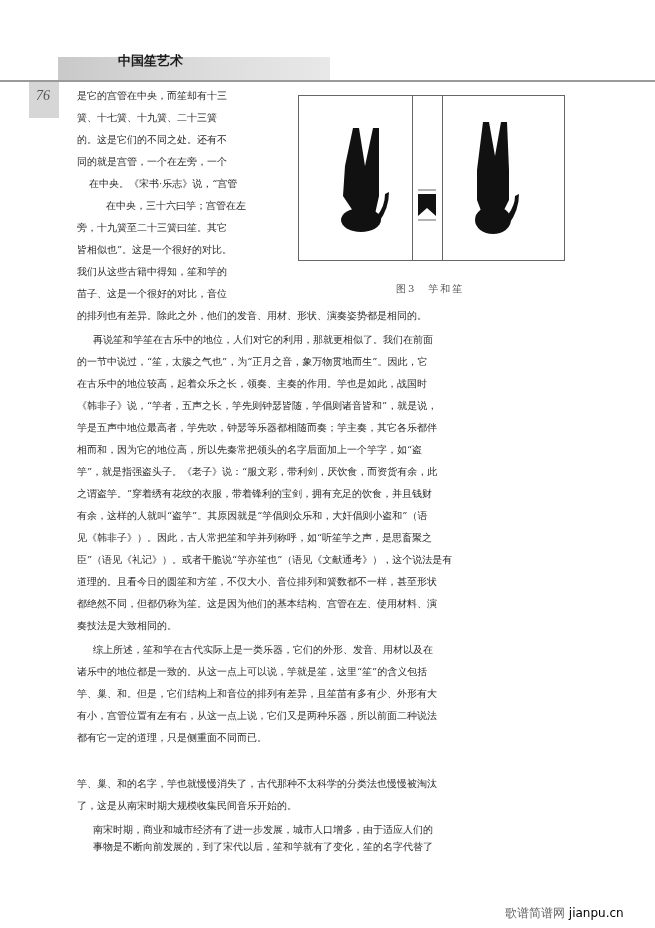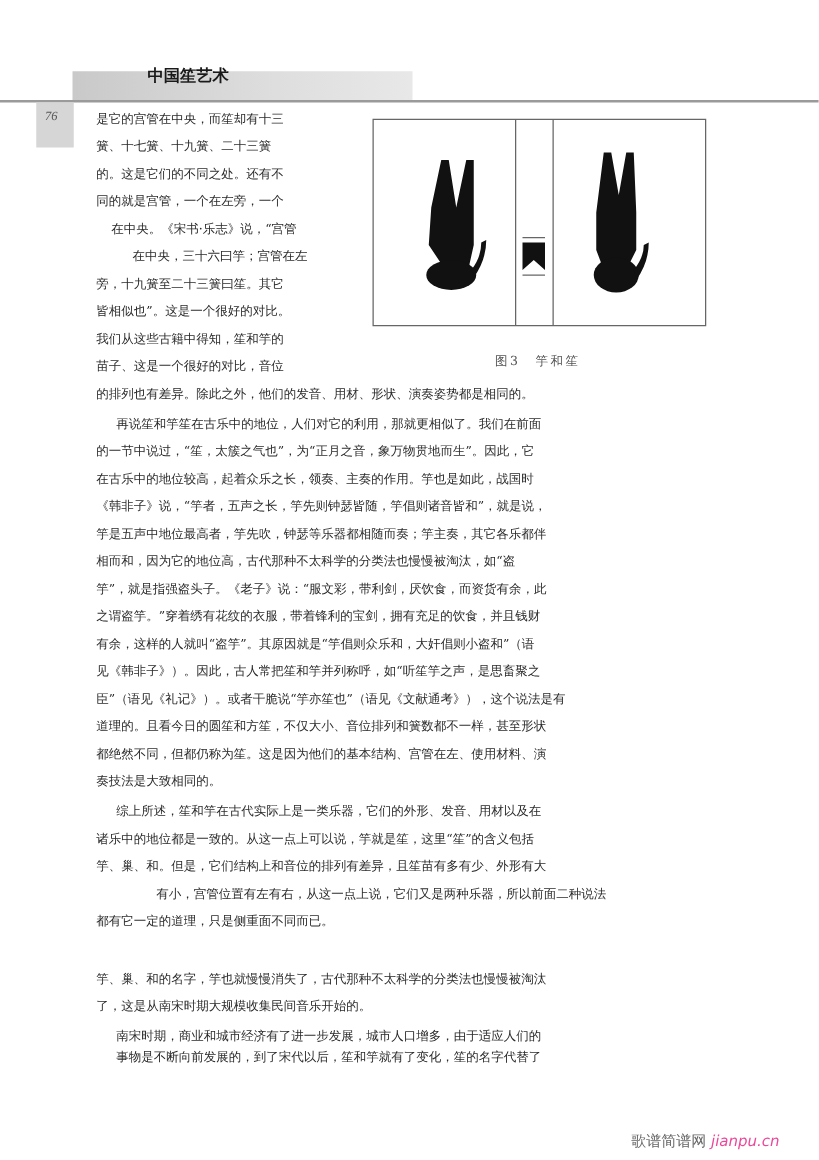--- a/index.html
+++ b/index.html
@@ -13,36 +13,36 @@
   }
   .header-title {
     position:absolute; left:70px; top:52px; font-family:"DejaVu Sans","Liberation Sans",sans-serif;
     font-weight:bold; font-size:13px; color:#1a1a1a; letter-spacing:0px;margin-left:48px;
   }
   .header-rule { position:absolute; left:0; top:80px; width:655px; height:2px; background:#9a9a9a; }
   .page-num-box {
     position:absolute; left:29px; top:82px; width:30px; height:36px; background:#d6d6d6;
   }
   .page-num {
-    position:absolute; left:36px; top:88px; font-size:10px; font-style:italic; color:#555;
+    position:absolute; left:36px; top:88px; font-size:14px; font-style:italic; color:#555;
     font-family:"Liberation Serif",serif;
   }
   .line {
     position:absolute; font-size:10px; line-height:22px; white-space:nowrap; color:#2b2b2b;
   }
   .figure-frame {
     position:absolute; left:298px; top:95px; width:267px; height:166px; border:1px solid #666; box-sizing:border-box;
   }
   .fig-divider { position:absolute; top:0; bottom:0; width:1px; background:#666; }
   .caption { position:absolute; left:396px; top:282px; font-size:10px; color:#555; letter-spacing:2px; }
   .watermark {
     position:absolute; left:505px; top:905px; font-size:12px; color:#666;
     font-family:"DejaVu Sans","Liberation Sans",sans-serif;
   }
-  .watermark .url { color:#ec4899;font-style:italic; }
+  .watermark .url { color:#000000; }
 </style>
 </head>
 <body>
 
 <div class="header-bar"></div>
 <div class="header-title">中国笙艺术</div>
 <div class="header-rule"></div>
 <div class="page-num-box"></div>
 <div class="page-num">76</div>
 
@@ -56,33 +56,33 @@
     <div class="line" style="left: 77px; top: 217px;">旁，十九簧至二十三簧曰笙。其它</div>
     <div class="line" style="left: 77px; top: 239px;">皆相似也”。这是一个很好的对比。</div>
     <div class="line" style="left: 77px; top: 261px;">我们从这些古籍中得知，笙和竽的</div>
     <div class="line" style="left: 77px; top: 283px;">苗子、这是一个很好的对比，音位</div>
     <div class="line" style="left: 77px; top: 305px;">的排列也有差异。除此之外，他们的发音、用材、形状、演奏姿势都是相同的。</div>
     <div class="line" style="left: 93px; top: 329px;">再说笙和竽笙在古乐中的地位，人们对它的利用，那就更相似了。我们在前面</div>
     <div class="line" style="left: 77px; top: 351px;">的一节中说过，“笙，太簇之气也”，为“正月之音，象万物贯地而生”。因此，它</div>
     <div class="line" style="left: 77px; top: 373px;">在古乐中的地位较高，起着众乐之长，领奏、主奏的作用。竽也是如此，战国时</div>
     <div class="line" style="left: 77px; top: 395px;">《韩非子》说，“竽者，五声之长，竽先则钟瑟皆随，竽倡则诸音皆和”，就是说，</div>
     <div class="line" style="left: 77px; top: 417px;">竽是五声中地位最高者，竽先吹，钟瑟等乐器都相随而奏；竽主奏，其它各乐都伴</div>
-    <div class="line" style="left: 77px; top: 439px;">相而和，因为它的地位高，古代那种不太科学的分类法也慢慢被淘汰，如“盗</div>
+    <div class="line" style="left: 77px; top: 439px;">相而和，因为它的地位高，所以先秦常把领头的名字后面加上一个竽字，如“盗</div>
     <div class="line" style="left: 77px; top: 461px;">竽”，就是指强盗头子。《老子》说：“服文彩，带利剑，厌饮食，而资货有余，此</div>
     <div class="line" style="left: 77px; top: 483px;">之谓盗竽。”穿着绣有花纹的衣服，带着锋利的宝剑，拥有充足的饮食，并且钱财</div>
     <div class="line" style="left: 77px; top: 505px;">有余，这样的人就叫“盗竽”。其原因就是“竽倡则众乐和，大奸倡则小盗和”（语</div>
     <div class="line" style="left: 77px; top: 527px;">见《韩非子》）。因此，古人常把笙和竽并列称呼，如“听笙竽之声，是思畜聚之</div>
     <div class="line" style="left: 77px; top: 549px;">臣”（语见《礼记》）。或者干脆说“竽亦笙也”（语见《文献通考》），这个说法是有</div>
     <div class="line" style="left: 77px; top: 571px;">道理的。且看今日的圆笙和方笙，不仅大小、音位排列和簧数都不一样，甚至形状</div>
     <div class="line" style="left: 77px; top: 593px;">都绝然不同，但都仍称为笙。这是因为他们的基本结构、宫管在左、使用材料、演</div>
     <div class="line" style="left: 77px; top: 615px;">奏技法是大致相同的。</div>
     <div class="line" style="left: 93px; top: 639px;">综上所述，笙和竽在古代实际上是一类乐器，它们的外形、发音、用材以及在</div>
     <div class="line" style="left: 77px; top: 661px;">诸乐中的地位都是一致的。从这一点上可以说，竽就是笙，这里“笙”的含义包括</div>
     <div class="line" style="left: 77px; top: 683px;">竽、巢、和。但是，它们结构上和音位的排列有差异，且笙苗有多有少、外形有大</div>
-    <div class="line" style="left: 77px; top: 705px; margin-left: 48px;">有小，宫管位置有左有右，从这一点上说，它们又是两种乐器，所以前面二种说法</div>
+    <div class="line" style="left: 77px; top: 705px;">有小，宫管位置有左有右，从这一点上说，它们又是两种乐器，所以前面二种说法</div>
     <div class="line" style="left: 77px; top: 727px;">都有它一定的道理，只是侧重面不同而已。</div>
     <div class="line" style="left: 93px; top: 792px; margin-top: 44px;">事物是不断向前发展的，到了宋代以后，笙和竽就有了变化，笙的名字代替了</div>
     <div class="line" style="left: 77px; top: 773px;">竽、巢、和的名字，竽也就慢慢消失了，古代那种不太科学的分类法也慢慢被淘汰</div>
     <div class="line" style="left: 77px; top: 795px;">了，这是从南宋时期大规模收集民间音乐开始的。</div>
     <div class="line" style="left: 93px; top: 819px;">南宋时期，商业和城市经济有了进一步发展，城市人口增多，由于适应人们的</div>
   </div>
 
 <div class="figure-frame">
   <div class="fig-divider" style="left:113px"></div>
   <div class="fig-divider" style="left:143px"></div>

